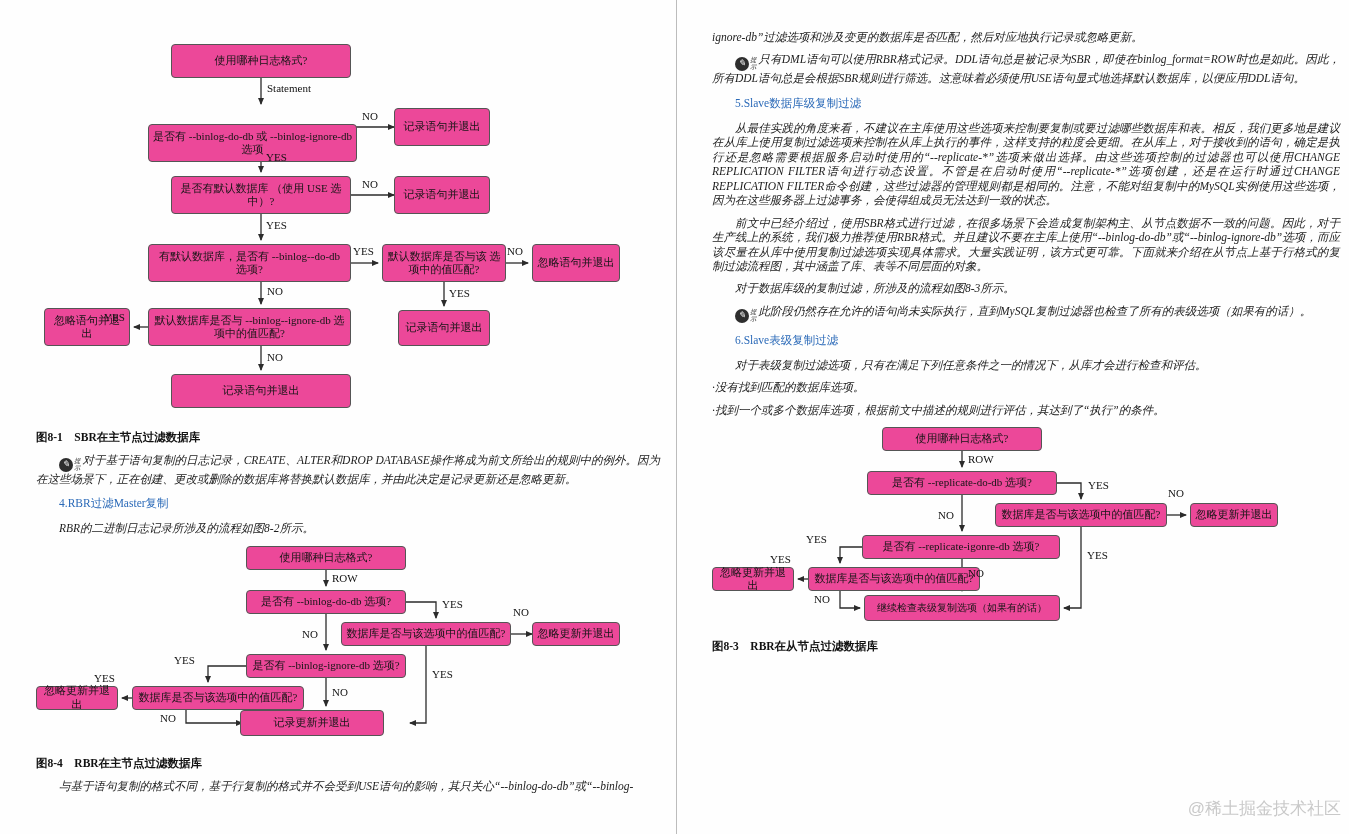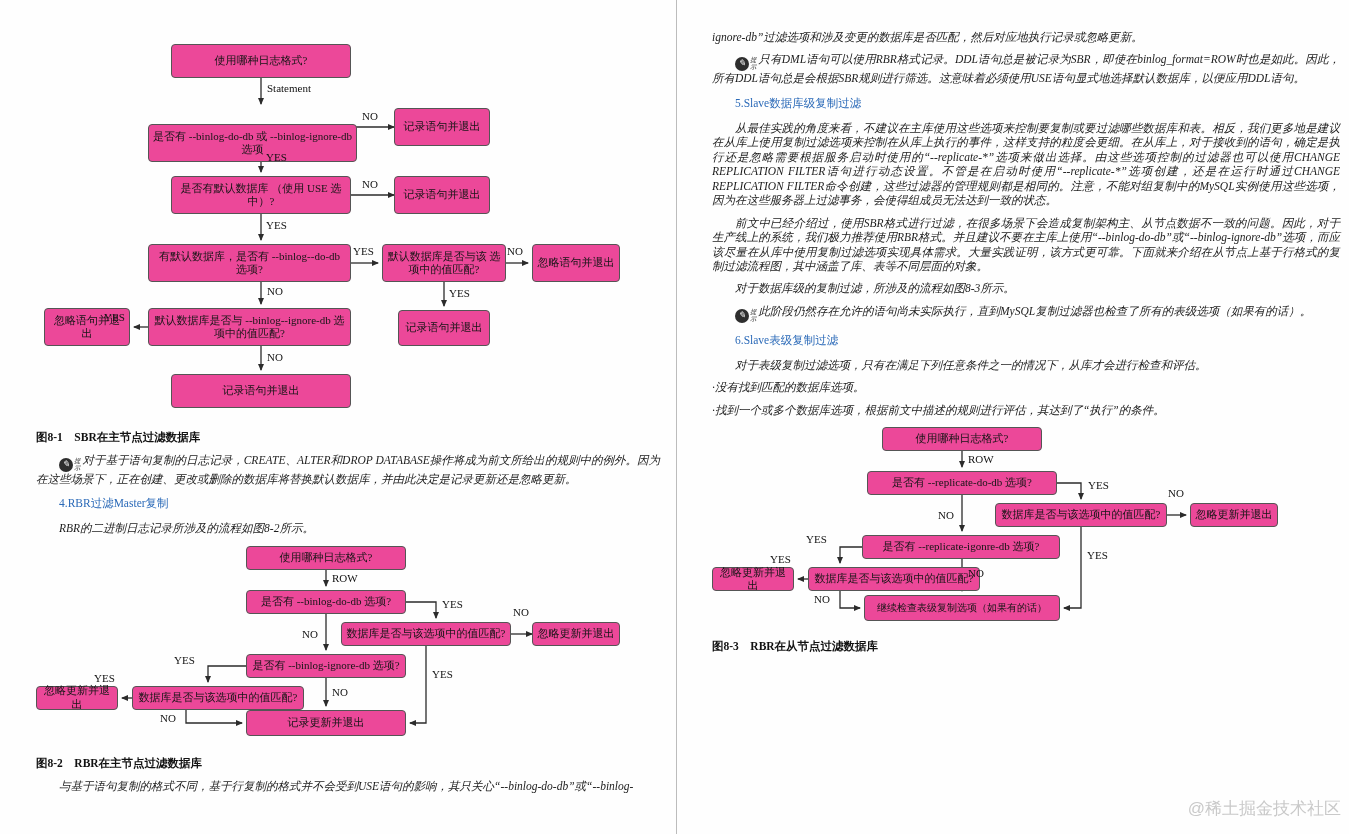--- a/index.html
+++ b/index.html
@@ -109,32 +109,32 @@
         <path class="edge" marker-end="url(#m2)" d="M150,166 V179 H206"></path>
         <path class="edge" marker-end="url(#m2)" d="M290,134 V162"></path>
       </svg>
       <div class="fnode" style="left:210px;top:2px;width:160px;height:24px">使用哪种日志格式?</div>
       <div class="fnode" style="left:210px;top:46px;width:160px;height:24px">是否有 --binlog-do-db 选项?</div>
       <div class="fnode" style="left:305px;top:78px;width:170px;height:24px">数据库是否与该选项中的值匹配?</div>
       <div class="fnode" style="left:496px;top:78px;width:88px;height:24px">忽略更新并退出</div>
       <div class="fnode" style="left:210px;top:110px;width:160px;height:24px">是否有 --binlog-ignore-db 选项?</div>
       <div class="fnode" style="left:96px;top:142px;width:172px;height:24px">数据库是否与该选项中的值匹配?</div>
       <div class="fnode" style="left:0px;top:142px;width:82px;height:24px">忽略更新并退出</div>
-      <div class="fnode" style="left:210px;top:166px;width:160px;height:26px">记录更新并退出</div>
+      <div class="fnode" style="left:204px;top:166px;width:144px;height:26px">记录更新并退出</div>
       <span class="elabel" style="left:296px;top:28px">ROW</span>
       <span class="elabel" style="left:406px;top:54px">YES</span>
       <span class="elabel" style="left:477px;top:62px">NO</span>
       <span class="elabel" style="left:396px;top:124px">YES</span>
       <span class="elabel" style="left:266px;top:84px">NO</span>
       <span class="elabel" style="left:138px;top:110px">YES</span>
       <span class="elabel" style="left:58px;top:128px">YES</span>
       <span class="elabel" style="left:124px;top:168px">NO</span>
       <span class="elabel" style="left:296px;top:142px">NO</span>
     </div>
-    <div class="figcap" style="width:580px">图8-2　RBR在主节点过滤数据库</div>
+    <div class="figcap" style="width:580px">图8-4　RBR在主节点过滤数据库</div>
 
     <p class="para indent">与基于语句复制的格式不同，基于行复制的格式并不会受到USE语句的影响，其只关心“--binlog-do-db”或“--binlog-</p>
   </div>
 
   <div class="col col-right">
     <p class="para" style="margin-top:30px">ignore-db”过滤选项和涉及变更的数据库是否匹配，然后对应地执行记录或忽略更新。</p>
 
     <p class="para indent" style="margin-top:6px"><span class="tip-badge">
           <span class="tip-circle">✎</span>
           <span class="tip-chars">

